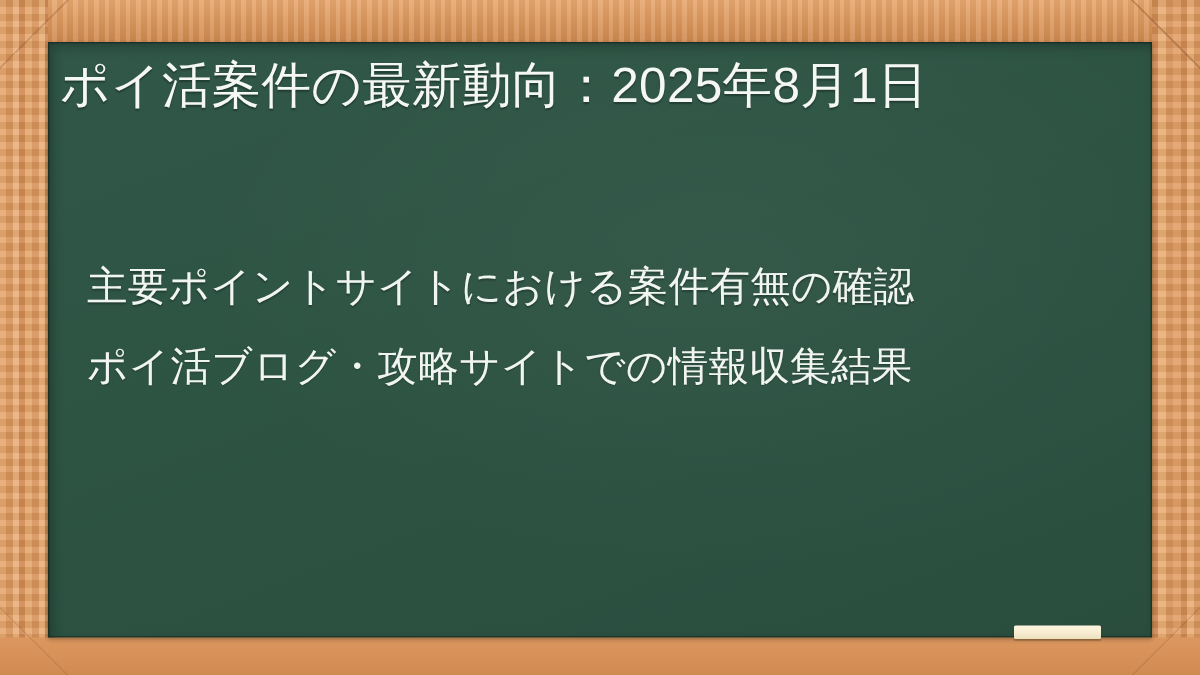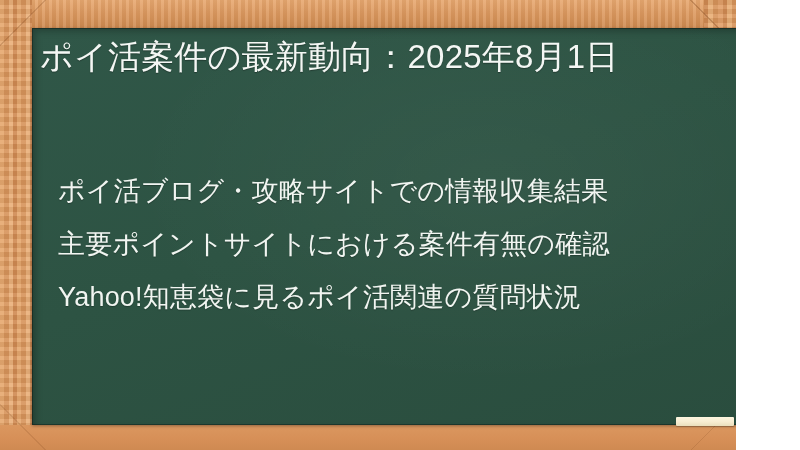--- a/index.html
+++ b/index.html
@@ -2,21 +2,21 @@
 <html><head>
 <meta charset="utf-8">
 <style>
   html, body {
     margin: 0;
     padding: 0;
     background: #ffffff;
   }
   #screen {
     position: relative;
-    width: 736px;
+    width: 800px;
     height: 450px;
     overflow: hidden;
     background: #d89155;
     font-family: "Liberation Sans", "DejaVu Sans", sans-serif;
   }
 
   
   .frame-base {
     position: absolute;
     inset: 0;
@@ -175,21 +175,20 @@
   <div class="mitre mitre-br"></div>
 
   <div class="board">
     <div class="board-inner-shadow"></div>
 
     <div class="title">
       <span class="tline">ポイ活案件の最新動向：2025年8月1日</span>
     </div>
 
     <div class="bullets">
+      <div class="bullet">主要ポイントサイトにおける案件有無の確認</div>
       <div class="bullet">ポイ活ブログ・攻略サイトでの情報収集結果</div>
-      <div class="bullet">主要ポイントサイトにおける案件有無の確認</div>
-      <div class="bullet">Yahoo!知恵袋に見るポイ活関連の質問状況</div>
     </div>
   </div>
 
   <div class="chalk"></div>
 
 </div>
 
 </body></html>

